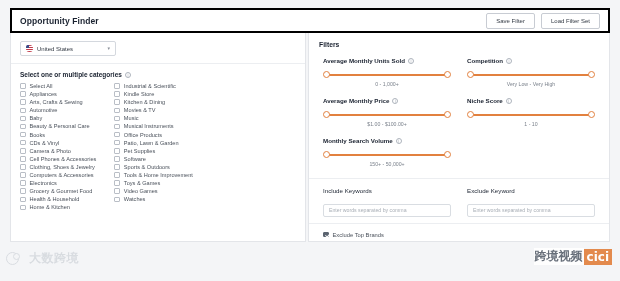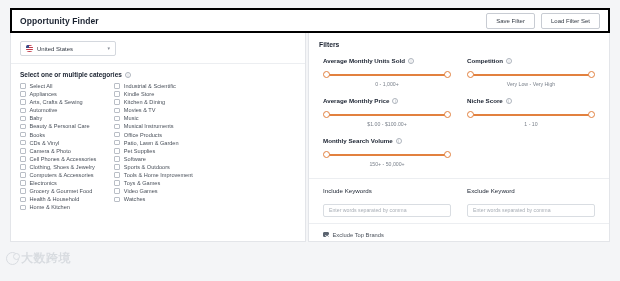--- a/index.html
+++ b/index.html
@@ -128,21 +128,21 @@
   .kw-input::placeholder { color: #a8aeb6; }
   .exclude-row {
     display: flex; align-items: center; gap: 4px;
     padding: 8px 0 0 14px; margin-top: 6px; border-top: 1px solid #eceef1;
   }
   .exclude-label { font-size: 5.8px; color: #4a515b; }
 
   
   .wm-left {
     position: absolute; left: 6px; top: 250px;
-    display: flex; align-items: center; gap: 2px; opacity: .30;
+    display: flex; align-items: center; gap: 10px; opacity: .30;
   }
   .wm-logo {
     width: 13px; height: 13px; border-radius: 50%;
     border: 1.6px solid #9aa3ae; position: relative;
   }
   .wm-logo::after {
     content: ""; position: absolute; right: -2px; top: 0px;
     width: 5px; height: 5px; border-radius: 50%; border: 1.4px solid #9aa3ae;
     background: #f4f5f7;
   }
@@ -411,14 +411,18 @@
       <span class="cbx checked"></span>
       <span class="exclude-label">Exclude Top Brands</span>
     </div>
 
   </div>
 
   <div class="wm-left">
     <span class="wm-logo"></span>
     <span class="wm-text">大数跨境</span>
   </div>
+  <div class="wm-right">
+    <span class="wm-right-text">跨境视频</span>
+    <span class="wm-badge">cici</span>
+  </div>
 
 </div>
 
 </body></html>

